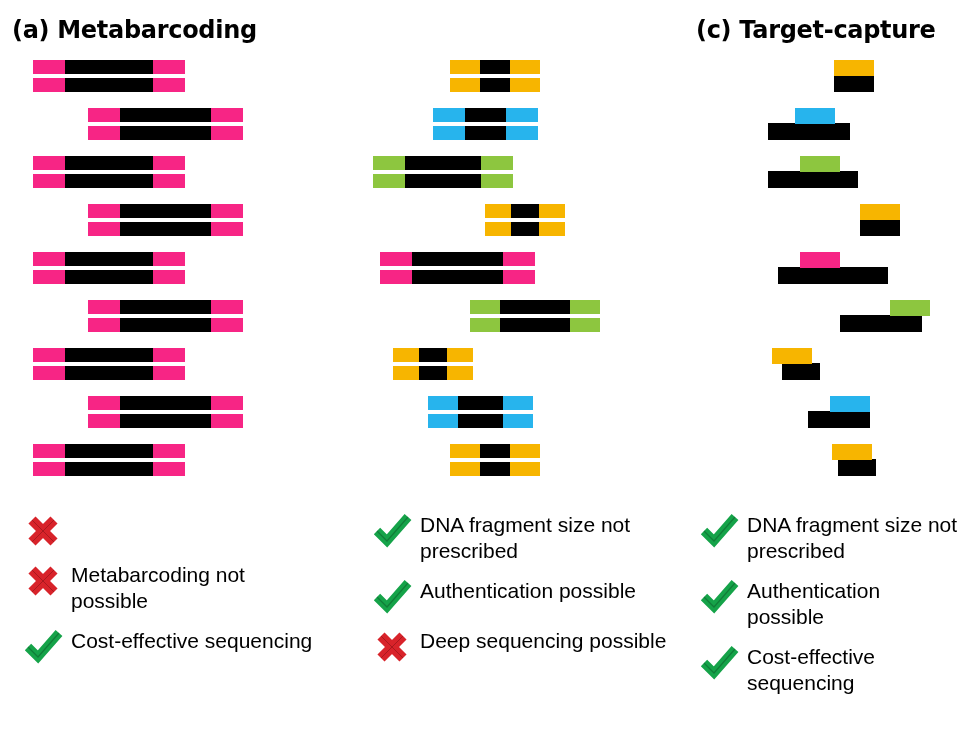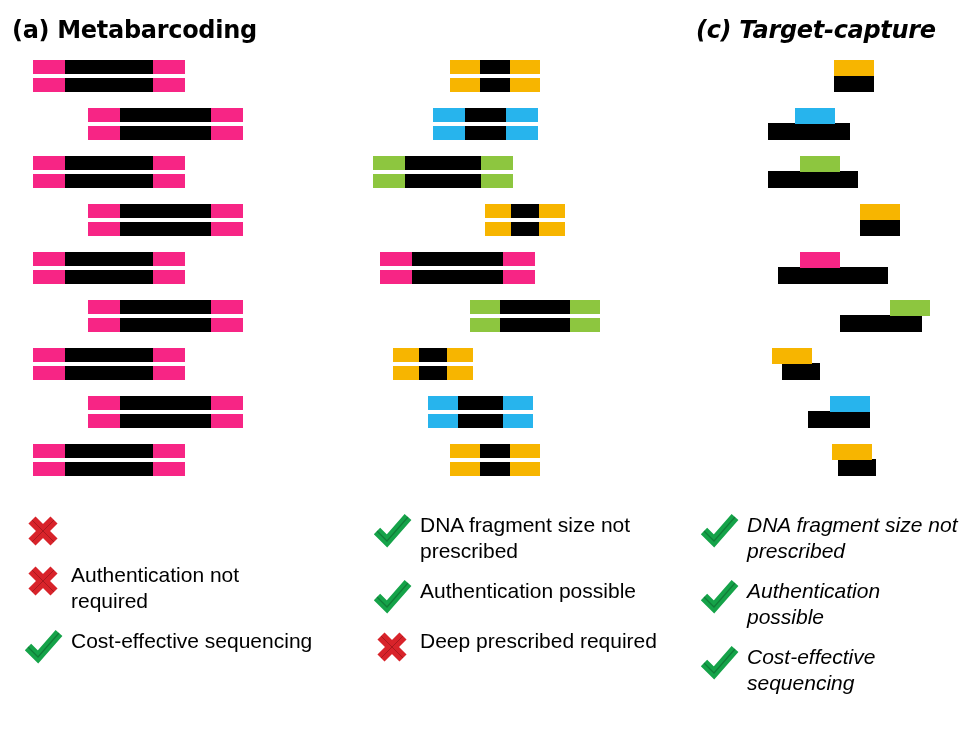--- a/index.html
+++ b/index.html
@@ -23,21 +23,21 @@
     width: 960px;
     height: 586px;
   }
   .column {
     position: absolute;
     top: 0;
     height: 731px;
   }
   .col-a { left: 0px;   width: 340px; }
   .col-b { left: 355px; width: 330px; }
-  .col-c { left: 690px; width: 270px; font-style: italic; }
+  .col-c { left: 690px; width: 270px; }
 
   .col-title {
     position: absolute;
     top: 16px;
     font-size: 24px;
     font-weight: bold;
     letter-spacing: -0.3px;
     white-space: nowrap;
     font-family: "DejaVu Sans", sans-serif;
   }
@@ -266,21 +266,21 @@
               <g stroke="#D8232A" stroke-width="10" stroke-linecap="butt">
                 <line x1="8" y1="6" x2="30" y2="28"></line>
                 <line x1="30" y1="6" x2="8" y2="28"></line>
               </g>
               <g stroke="#7d0f13" stroke-width="1" opacity="0.5">
                 <line x1="8" y1="6" x2="30" y2="28"></line>
                 <line x1="30" y1="6" x2="8" y2="28"></line>
               </g>
             </svg>
           </div>
-          <div class="legend-text">Authentication not required</div>
+          <div class="legend-text">Metabarcoding not possible</div>
         </div>
         <div class="legend-item">
           <div class="legend-mark">
             <svg width="40" height="34" viewBox="0 0 40 34">
               <path d="M4 17 L14 27 L35 3" fill="none" stroke="#15A349" stroke-width="9" stroke-linecap="butt" stroke-linejoin="miter"></path>
               <path d="M4 17 L14 27 L35 3" fill="none" stroke="#0d5c2a" stroke-width="1.2" stroke-linecap="butt" stroke-linejoin="miter" opacity="0.55"></path>
             </svg>
           </div>
           <div class="legend-text">Cost-effective sequencing</div>
         </div>
@@ -423,21 +423,21 @@
               <g stroke="#D8232A" stroke-width="10" stroke-linecap="butt">
                 <line x1="8" y1="6" x2="30" y2="28"></line>
                 <line x1="30" y1="6" x2="8" y2="28"></line>
               </g>
               <g stroke="#7d0f13" stroke-width="1" opacity="0.5">
                 <line x1="8" y1="6" x2="30" y2="28"></line>
                 <line x1="30" y1="6" x2="8" y2="28"></line>
               </g>
             </svg>
           </div>
-          <div class="legend-text">Deep prescribed required</div>
+          <div class="legend-text">Deep sequencing possible</div>
         </div>
       </div>
   </div>
 
   <div class="column col-c">
     <div class="col-title">(c) Target-capture</div>
     <div class="frag-area">
         <div class="tc-row" style="top: 0px; left: 0px; right: 0px;">
           <div class="tc-frag" style="left: 144px; width: 40px;"></div>
           <div class="tc-probe" style="left: 144px; width: 40px; background: rgb(247, 181, 0);"></div>

